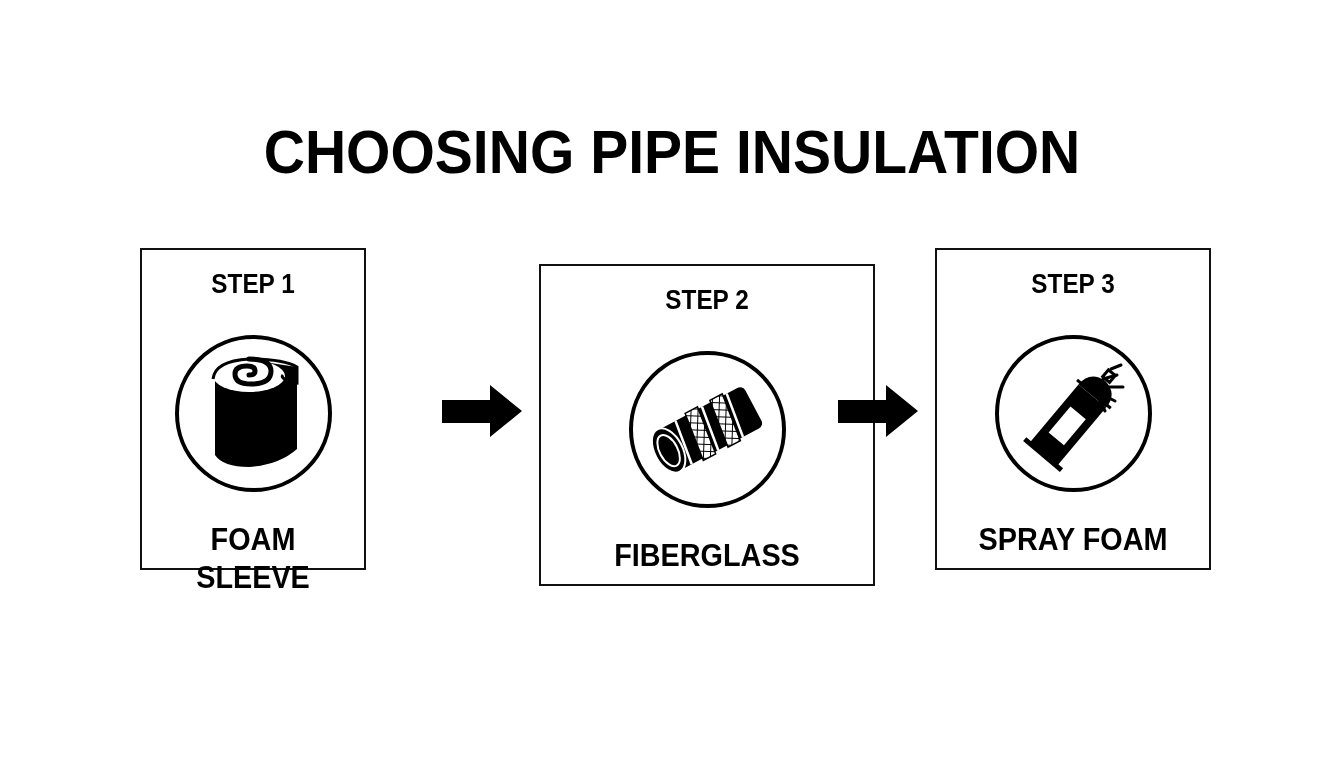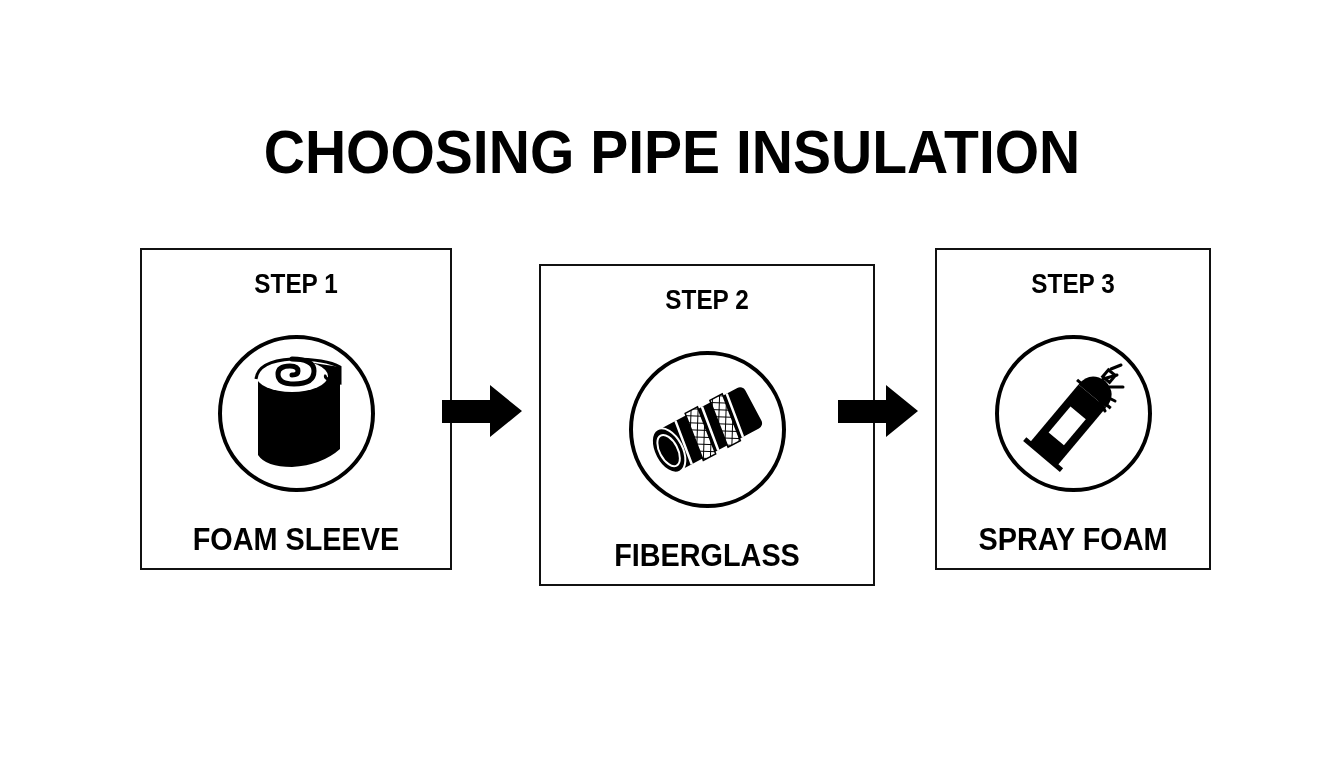--- a/index.html
+++ b/index.html
@@ -29,21 +29,21 @@
     border:4px solid #000; box-sizing:border-box; left:50%; margin-left:-78px;
   }
   .icon-circle svg { position:absolute; left:0; top:0; width:149px; height:149px; }
   .arrow { position:absolute; top:385px; width:82px; height:52px; }
 </style>
 </head>
 <body>
 
 <div class="title">CHOOSING PIPE INSULATION</div>
 
-<div class="step-box" style="left:140px; width:312px;">
+<div class="step-box" style="left:140px; width:226px;">
   <div class="step-label">STEP 1</div>
   <div class="icon-circle">
     <svg viewBox="0 0 149 149">
 
       <path d="M36 42 Q36 28 60 24 Q80 21 98 25 L118 28 L118 110 Q100 126 70 128 Q44 128 36 116 Z" fill="#000"></path>
 
       <ellipse cx="70" cy="37" rx="36" ry="16" fill="#fff"></ellipse>
       <path d="M34 40 Q36 22 70 20 Q104 20 118 28 L118 44 Q100 40 104 36" fill="none" stroke="#000" stroke-width="3"></path>
 
       <path d="M70 36 Q76 36 76 32 Q76 27 68 27 Q56 27 56 35 Q56 45 72 45 Q92 45 92 32 Q92 20 70 20" fill="none" stroke="#000" stroke-width="5" stroke-linecap="round"></path>

